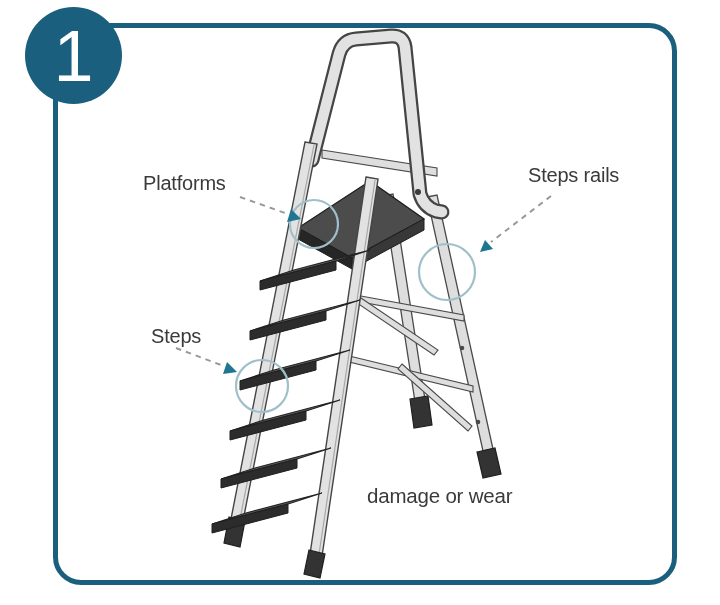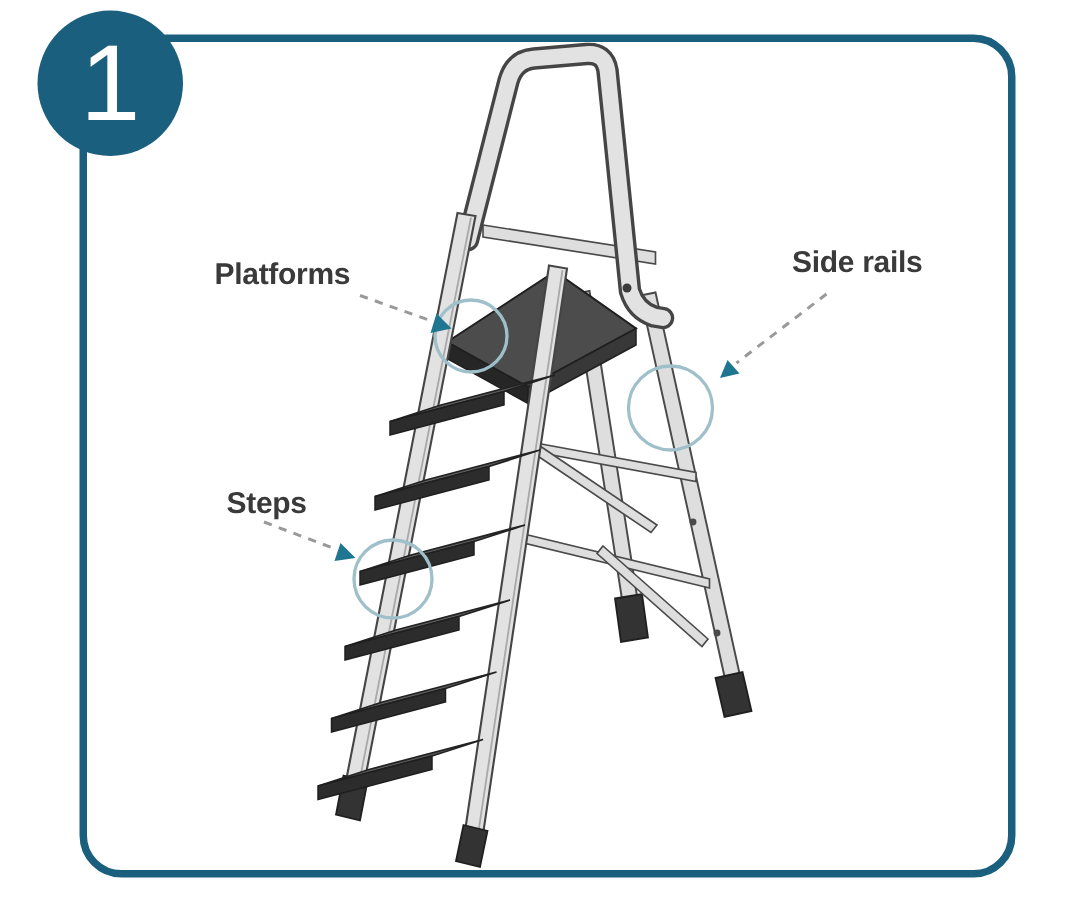--- a/index.html
+++ b/index.html
@@ -13,21 +13,21 @@
     background:transparent;
   }
   .badge{
     position:absolute;left:25px;top:7px;width:97px;height:97px;
     border-radius:50%;background:#1b5f7e;color:#ffffff;
     display:flex;align-items:center;justify-content:center;
     font-size:72px;font-weight:400;line-height:1;
   }
   .illustration{position:absolute;left:0;top:0;width:720px;height:605px;}
   .callout{
-    position:absolute;color:#3a3a3a;font-size:20px;font-weight:700;
+    position:absolute;color:#3a3a3a;font-size:20px;font-weight:400;
     letter-spacing:-0.2px;white-space:nowrap;
   }
   .label-platforms{left:143px;top:172px;}
   .label-siderails{left:528px;top:164px;}
   .label-steps{left:131px;top:325px;margin-left:20px;}
   .note{
     position:absolute;left:367px;top:482px;color:#3a3a3a;
     font-size:20.5px;font-weight:500;line-height:28px;letter-spacing:-0.2px;
   }
 </style>
@@ -112,17 +112,18 @@
     <line x1="240" y1="197" x2="285" y2="213" stroke="#999999" stroke-width="2" stroke-dasharray="5.5 5"></line>
     <polygon points="301,219 287,222 291,209" fill="#1e7691"></polygon>
     <line x1="551" y1="196" x2="491" y2="242" stroke="#999999" stroke-width="2" stroke-dasharray="5.5 5"></line>
     <polygon points="480,252 485,240 493,249" fill="#1e7691"></polygon>
     <line x1="176" y1="348" x2="221" y2="365" stroke="#999999" stroke-width="2" stroke-dasharray="5.5 5"></line>
     <polygon points="237,372 223,374 227,362" fill="#1e7691"></polygon>
   </g>
 </svg>
 
 <div class="callout label-platforms">Platforms</div>
-<div class="callout label-siderails">Side rails</div>
+<div class="callout label-siderails">Steps rails</div>
 <div class="callout label-steps">Steps</div>
 
 <div class="note">
+  <div>damage or wear</div>
 </div>
 
 </body></html>

